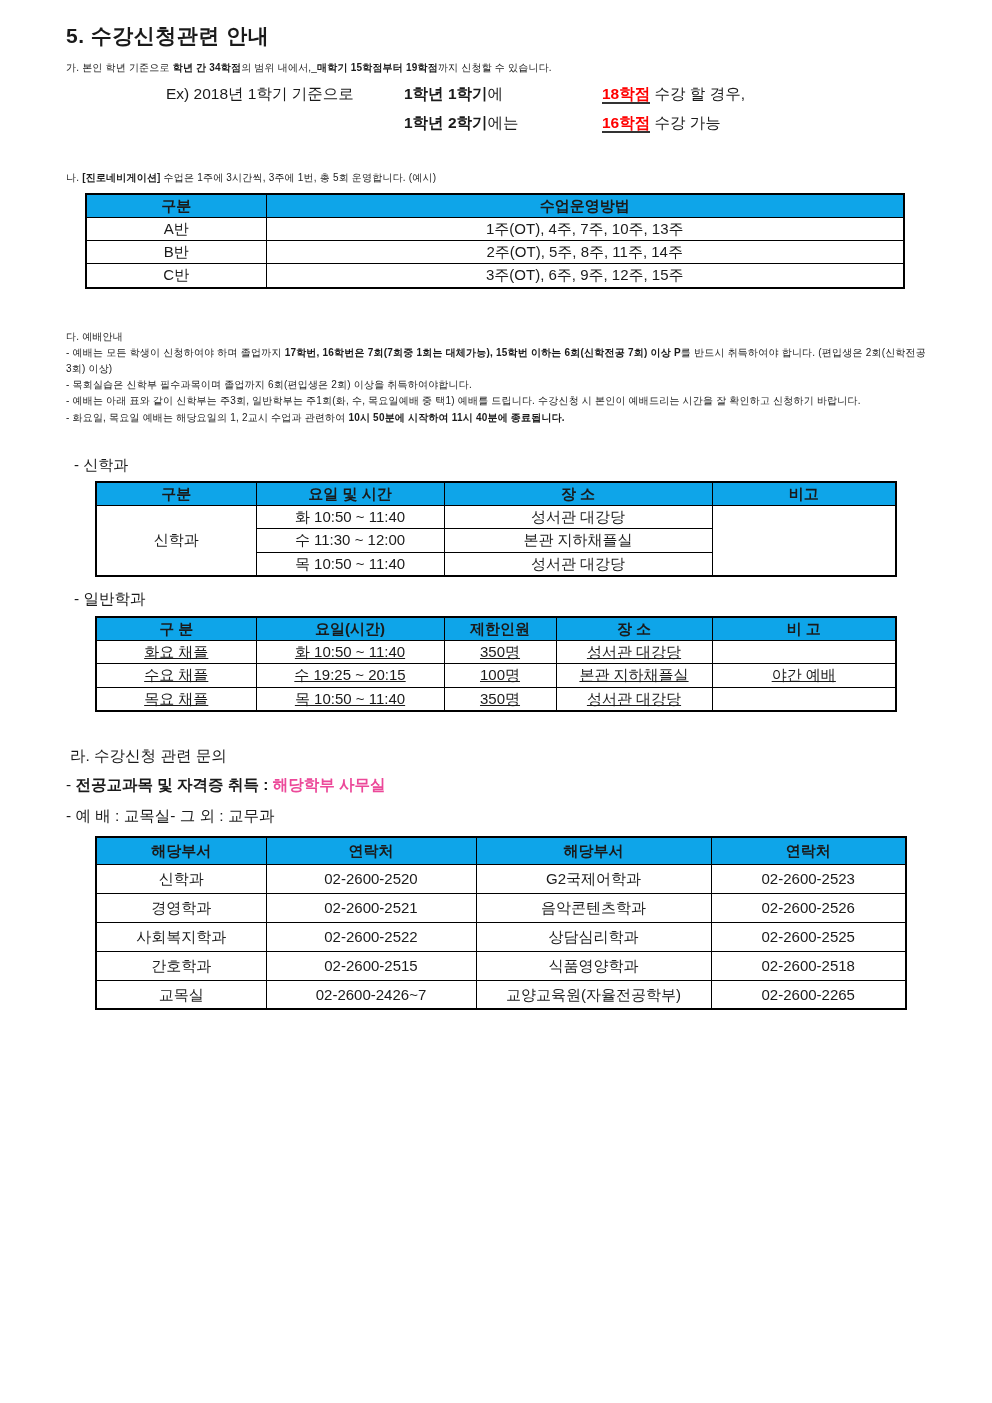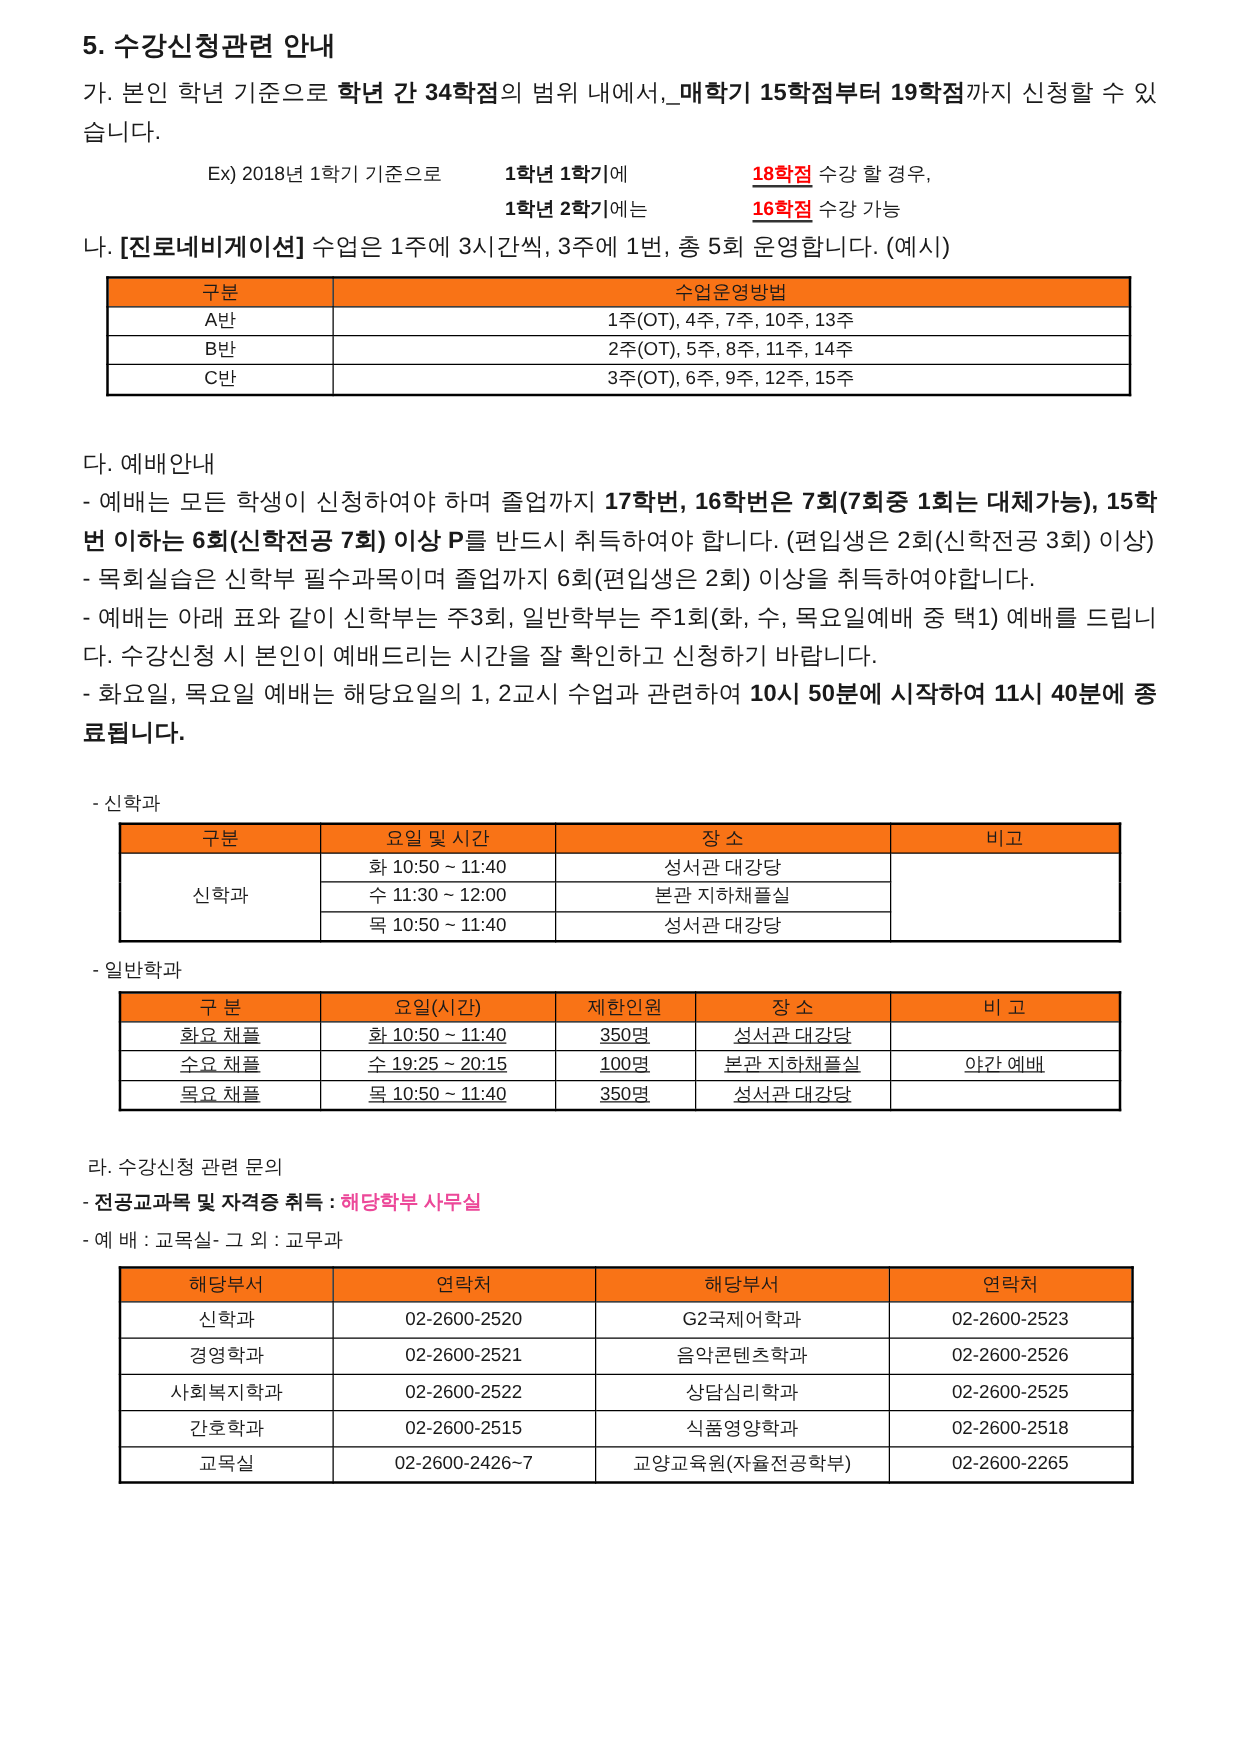--- a/index.html
+++ b/index.html
@@ -14,58 +14,58 @@
   .page { padding: 22px 66px 16px 66px; }
 
   .doc-title {
     font-size: 21px;
     font-weight: bold;
     letter-spacing: 0.5px;
     margin-bottom: 10px;
   }
 
   .para {
-    font-size: 19px;
+    font-size: 10px;
     line-height: 1.62;
     text-align: justify;
     letter-spacing: 0.2px;
   }
   .b { font-weight: bold; }
   .red { color: #ec4899; font-weight: bold; }
   .red-underline {
     color: #ff0000; font-weight: bold;
     border-bottom: 2px solid #333333;
     padding-bottom: 0px;
   }
 
   .ex-block { margin: 4px 0 0 100px; font-size: 15.5px; line-height: 1.85; }
   .ex-line { white-space: nowrap; }
   .ex-col-pre { display: inline-block; width: 238px; }
   .ex-col-mid { display: inline-block; width: 198px; }
 
-  .section-gap-na { }
+  .section-gap-na { margin-top: 32px; }
   .section-gap-da { margin-top: 40px; }
 
   table {
     border-collapse: collapse;
     table-layout: fixed;
     font-size: 15px;
     text-align: center;
   }
   table th, table td {
     border: 1px solid #000000;
     padding: 1px 4px;
     line-height: 1.35;
     overflow: hidden;
     white-space: nowrap;
   }
   table { border: 2px solid #000000; }
   table th {
-    background: #f97316;
-    font-weight: normal;
+    background: #0ea5e9;
+    font-weight: bold;
   }
 
   .tbl-classes { width: 820px; margin: 7px 0 0 19px; }
   .tbl-classes col.c1 { width: 180px; }
 
   .sub-label { font-size: 15px; margin: 30px 0 0 8px; }
   .sub-label2 { font-size: 15.5px; margin: 12px 0 0 8px; }
 
   .tbl-theology { width: 800px; margin: 6px 0 0 29px; }
   .tbl-theology col.c1 { width: 160px; }

